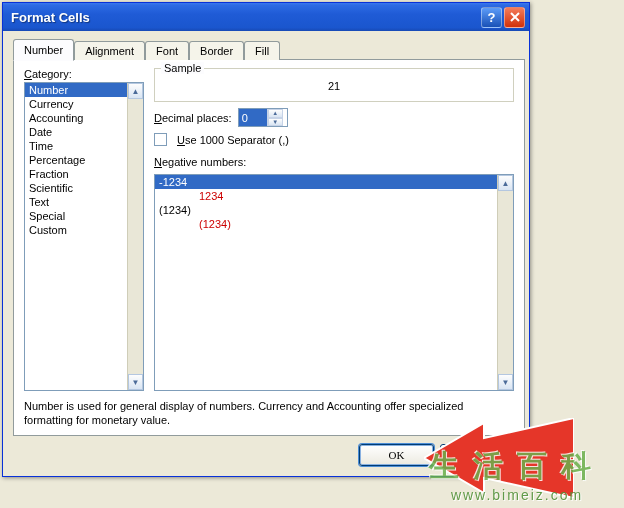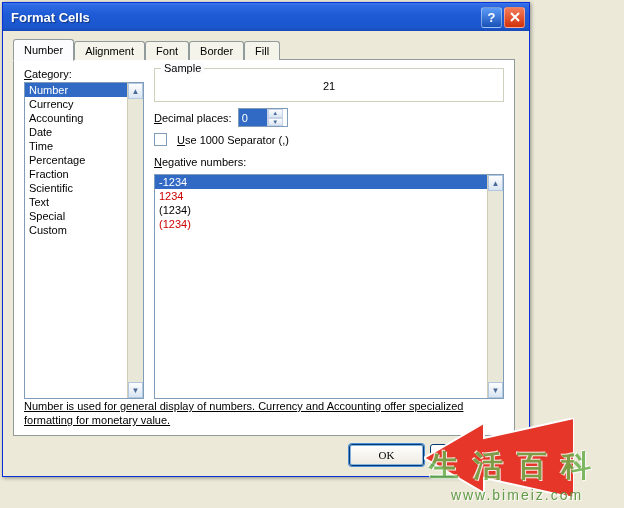--- a/index.html
+++ b/index.html
@@ -48,21 +48,21 @@
     font-weight: bold;
     font-size: 13px;
     color: #fff;
     cursor: pointer;
   }
   .tb-help { background: linear-gradient(to bottom, #5d9cf8, #1951b7); }
   .tb-close { background: linear-gradient(to bottom, #f47c5a, #d2300a); }
 
   .client {
     flex: 1;
-    padding: 8px 14px 10px 10px;
+    padding: 8px 4px 10px 10px;
     display: flex;
     flex-direction: column;
   }
 
   .tabstrip {
     display: flex;
     position: relative;
     z-index: 2;
     margin-bottom: -1px;
   }
@@ -129,21 +129,21 @@
   .list-item {
     padding: 0px 4px;
     line-height: 14px;
     cursor: pointer;
     white-space: nowrap;
   }
   .list-item.selected {
     background: #316ac5;
     color: #fff;
   }
-  .list-item.red { color: #c00; }
+  .list-item.red { color: #c00; margin-left: 40px; }
   .scrollbar {
     width: 16px;
     background: #e9e7d7;
     border-left: 1px solid #cfcdb8;
     display: flex;
     flex-direction: column;
   }
   .sb-btn {
     height: 16px;
     background: linear-gradient(#fdfdfd,#d9e5f3);
@@ -232,22 +232,22 @@
   .neg-list {
     flex: 1;
     border: 1px solid #7f9db9;
     background: #fff;
     display: flex;
     min-height: 100px;
   }
   .neg-list .listbox-inner { padding: 0px 0; }
 
   .description {
+    margin-top: 8px;
     line-height: 14px;
-    text-decoration: underline;
   }
 
   .button-row {
     display: flex;
     justify-content: flex-end;
     gap: 6px;
     padding: 8px 10px 0 10px;
   }
   .btn {
     min-width: 75px;

